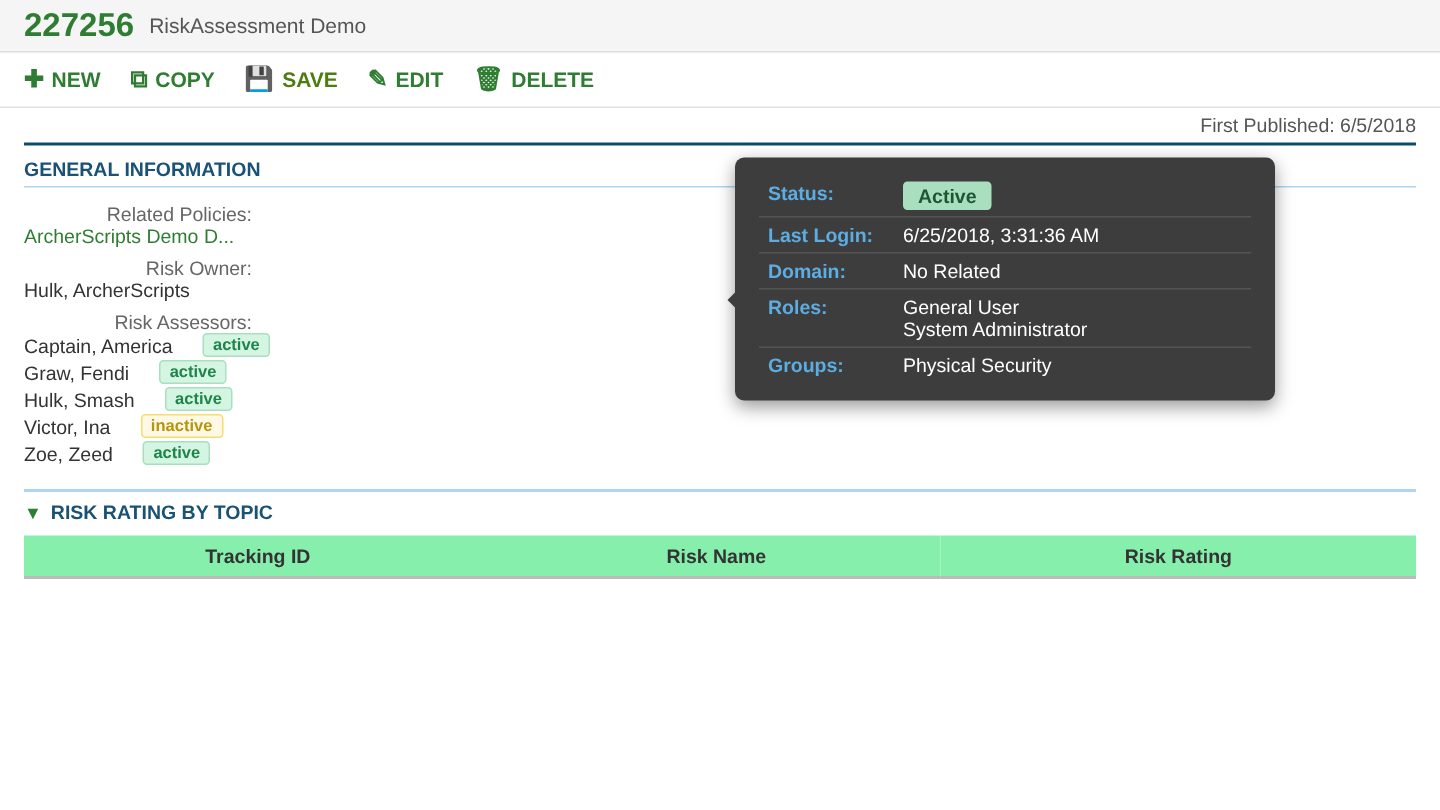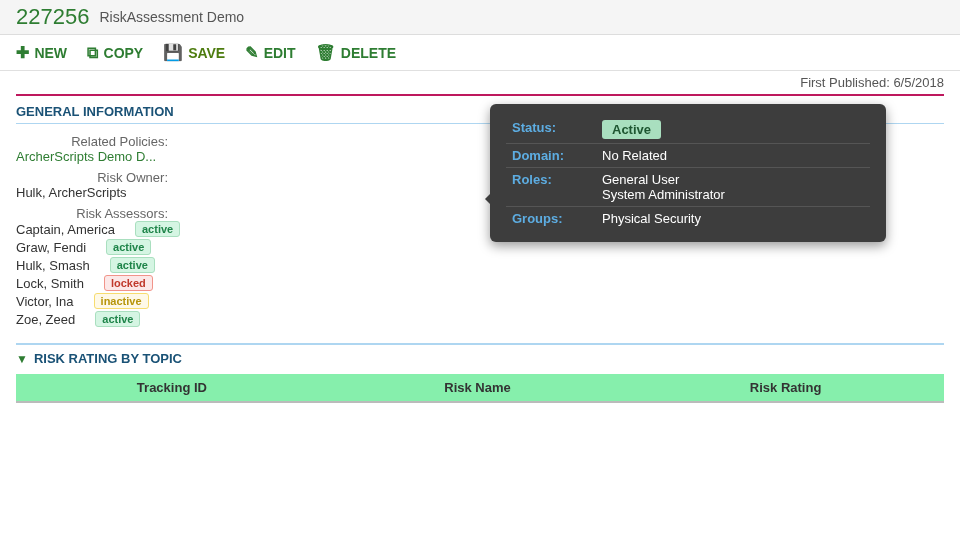--- a/index.html
+++ b/index.html
@@ -16,21 +16,21 @@
     
     .page-header {
       background: #f5f5f5;
       border-bottom: 1px solid #ddd;
       padding: 4px 16px;
       display: flex;
       align-items: center;
     }
     .page-header-id {
       font-size: 22px;
-      font-weight: normal;
+      font-weight: bold;
       color: #2e7d32;
       margin-right: 10px;
     }
     .page-header-title {
       font-size: 14px;
       color: #555;
     }
 
     
     .toolbar {
@@ -69,21 +69,21 @@
       padding: 0 16px;
       position: relative;
     }
 
     
     .section-header {
       font-size: 13px;
       font-weight: bold;
       color: #1a5276;
       padding: 8px 0 4px 0;
-      border-top: 2px solid #be185d;
+      border-top: 2px solid #0c4a6e;
       border-bottom: 1px solid #aed6f1;
       margin-bottom: 8px;
     }
 
     
     .form-row {
       display: flex;
       align-items: flex-start;
       margin-bottom: 4px;
       flex-direction: column;
@@ -144,21 +144,21 @@
     }
 
     
     .tooltip-popup {
       position: absolute;
       top: 10px;
       left: 490px;
       background: #3d3d3d;
       border-radius: 6px;
       padding: 12px 16px;
-      width: 396px;
+      width: 360px;
       z-index: 100;
       box-shadow: 0 4px 12px rgba(0,0,0,0.4);
     }
     .tooltip-popup::before {
       content: '';
       position: absolute;
       left: -10px;
       top: 90px;
       border: 5px solid transparent;
       border-right-color: #3d3d3d;
@@ -291,44 +291,44 @@
           <span>Captain, America</span>
           <span class="badge badge-active">active</span>
         </div>
         <div class="assessor-row">
           <span>Graw, Fendi</span>
           <span class="badge badge-active">active</span>
         </div>
         <div class="assessor-row">
           <span>Hulk, Smash</span>
           <span class="badge badge-active">active</span>
-        </div>
-        <div class="assessor-row">
-          <span>Lock, Smith</span>
-          <span class="badge badge-locked">locked</span>
         </div>
         <div class="assessor-row">
           <span>Victor, Ina</span>
           <span class="badge badge-inactive">inactive</span>
         </div>
         <div class="assessor-row">
           <span>Zoe, Zeed</span>
           <span class="badge badge-active">active</span>
         </div>
       </div>
   </div>
 
   <div class="tooltip-popup">
     <table class="tooltip-table">
       <tbody>
           <tr>
         <td class="tooltip-key">Status:</td>
         <td class="tooltip-val">
           <span class="tooltip-status-badge">Active</span>
         </td>
+      </tr>
+      <tr>
+        <td class="tooltip-key">Last Login:</td>
+        <td class="tooltip-val">6/25/2018, 3:31:36 AM</td>
       </tr>
       <tr>
         <td class="tooltip-key">Domain:</td>
         <td class="tooltip-val">No Related</td>
       </tr>
       <tr>
         <td class="tooltip-key">Roles:</td>
         <td class="tooltip-val">
           <div>General User</div>
           <div>System Administrator</div>

